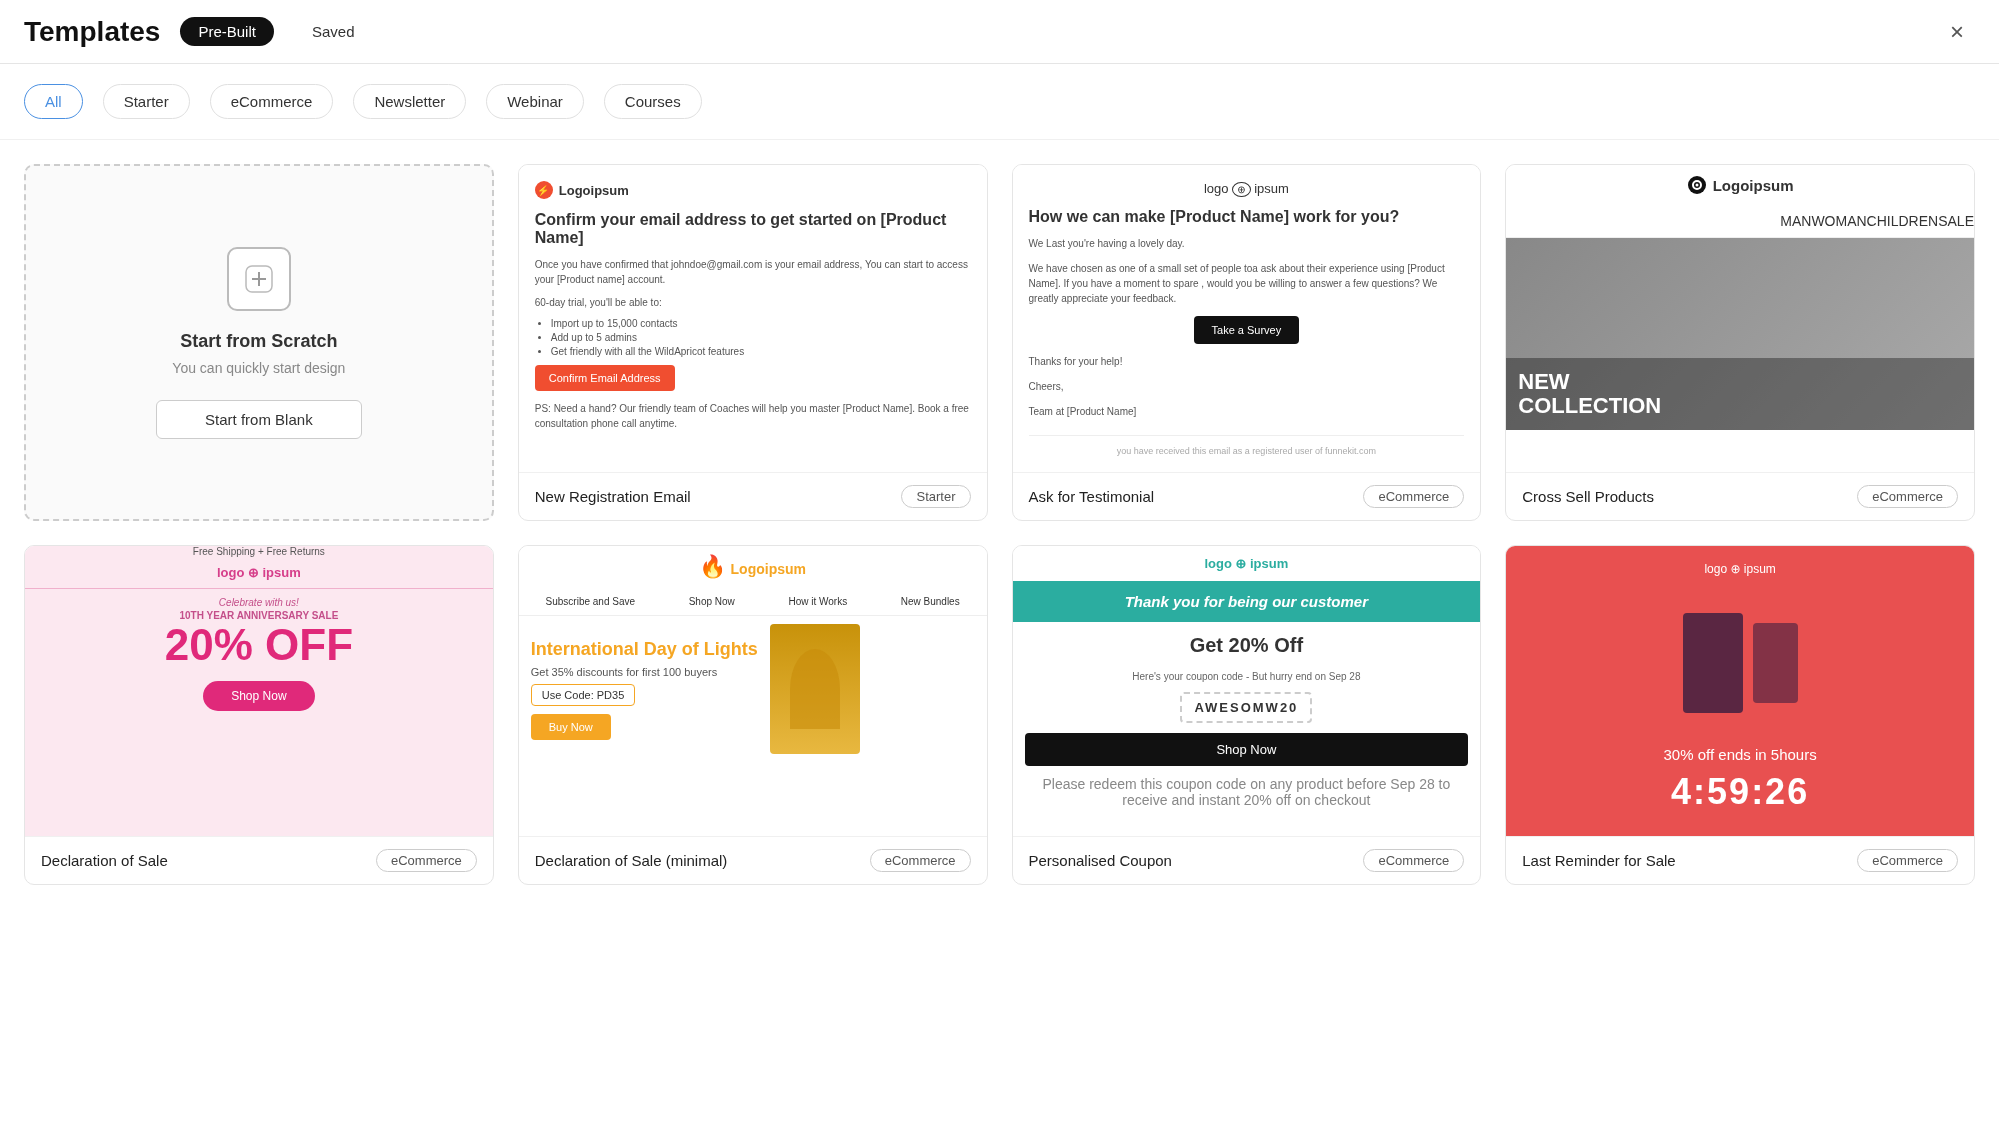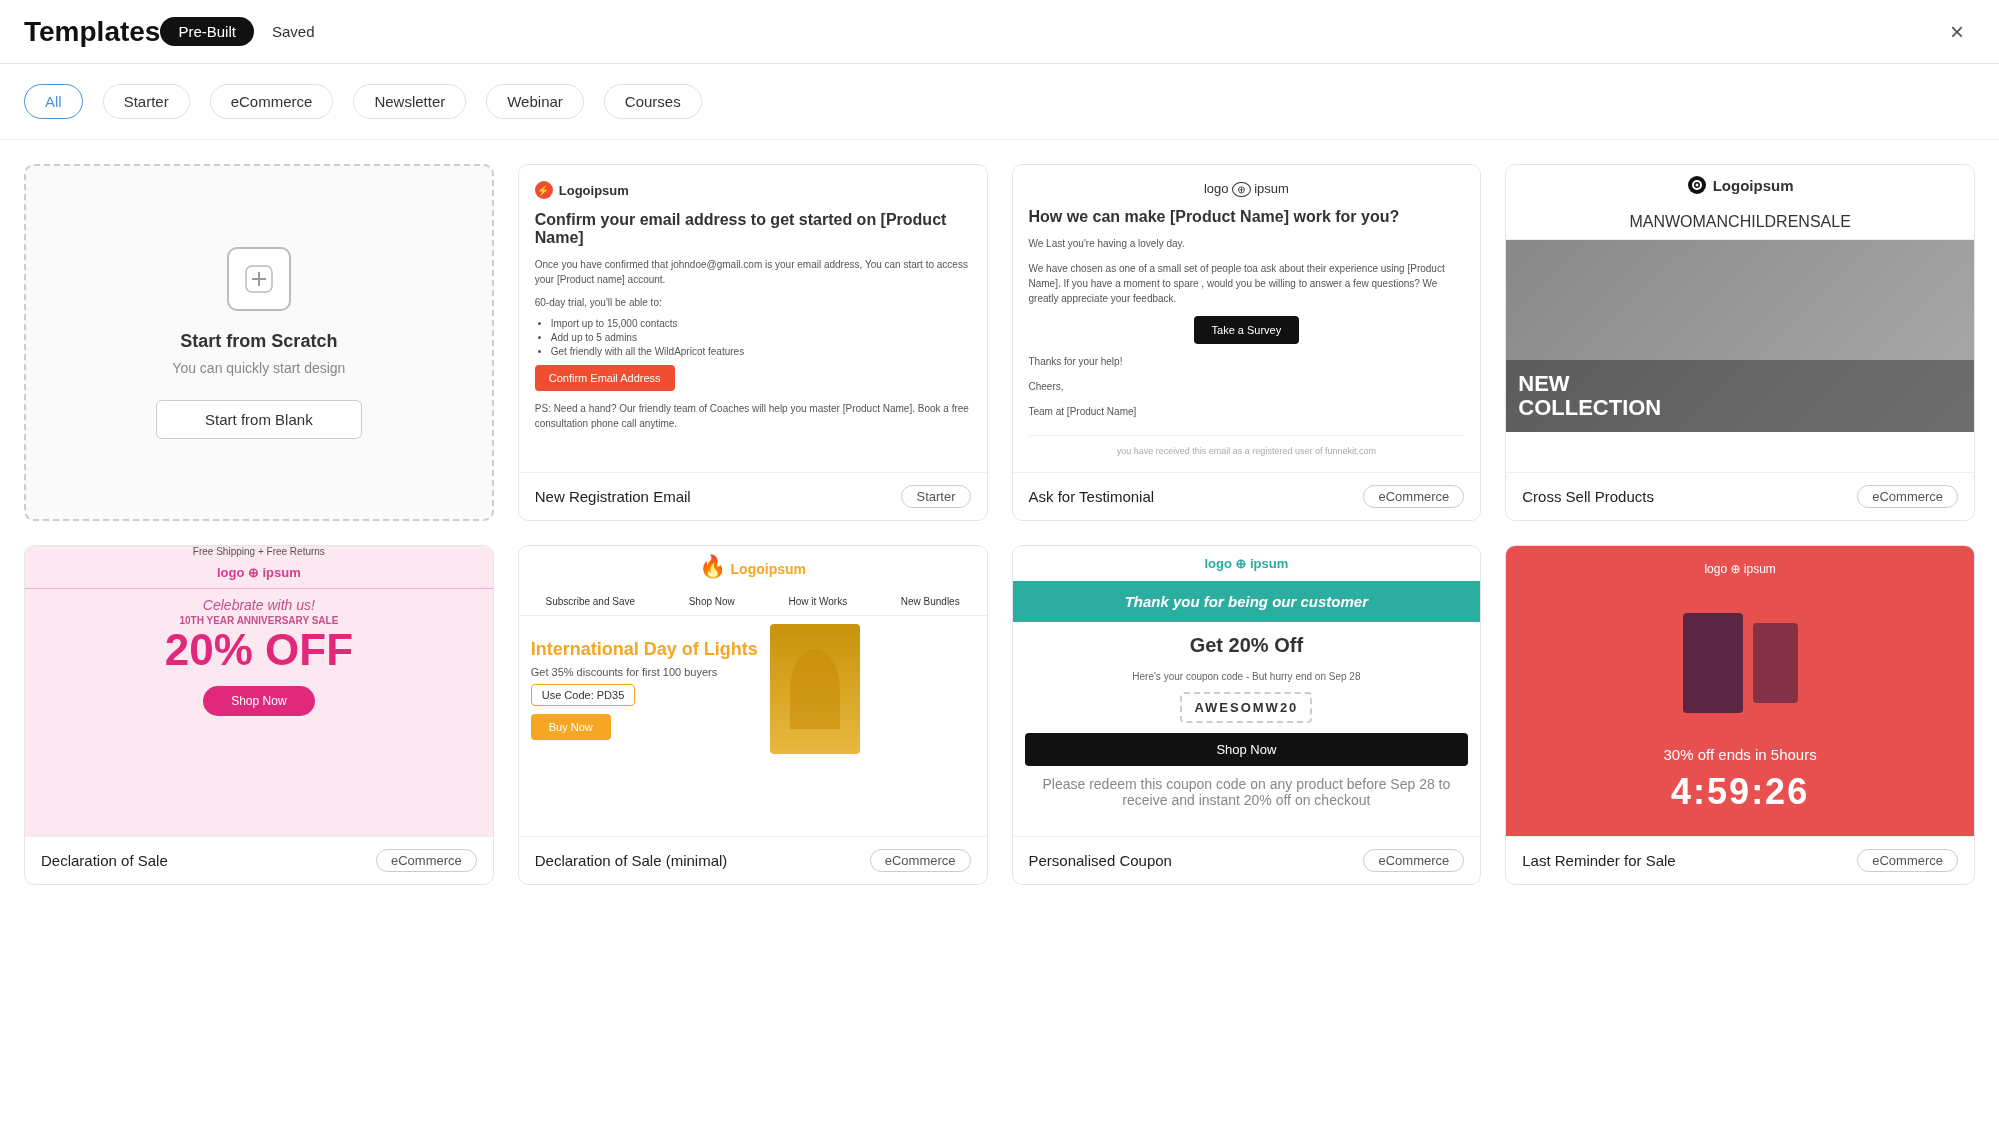--- a/index.html
+++ b/index.html
@@ -3,21 +3,21 @@
   <meta charset="utf-8">
   <style>
     * { box-sizing: border-box; margin: 0; padding: 0; }
     body { font-family: -apple-system, BlinkMacSystemFont, 'Segoe UI', sans-serif; background: #fff; color: #333; width: 1999px; min-height: 1131px; overflow: hidden; }
 
     
     .header {
       display: flex; align-items: center; justify-content: space-between;
       padding: 16px 24px; border-bottom: 1px solid #e5e5e5; height: 64px;
     }
-    .header-left { display: flex; align-items: center; gap: 0; }
+    .header-left { display: flex; align-items: center; gap: 20px; }
     .header-title { font-size: 28px; font-weight: 600; color: #111; }
     .tab-prebuilt {
       background: #111; color: #fff; border: none; border-radius: 20px;
       padding: 6px 18px; font-size: 15px; cursor: pointer; font-weight: 500;
     }
     .tab-saved {
       background: transparent; color: #333; border: none;
       padding: 6px 18px; font-size: 15px; cursor: pointer; font-weight: 400;
     }
     .close-btn {
@@ -102,29 +102,29 @@
     
     .tpl-testi { padding: 16px; font-size: 11px; }
     .tpl-testi .logo-center { text-align: center; margin-bottom: 12px; font-size: 13px; font-weight: 500; }
     .tpl-testi h2 { font-size: 16px; font-weight: 700; margin-bottom: 10px; }
     .tpl-testi p { font-size: 10px; color: #555; margin-bottom: 10px; line-height: 1.5; }
     .tpl-testi .survey-btn { background: #111; color: #fff; border: none; border-radius: 4px; padding: 8px 18px; font-size: 11px; cursor: pointer; display: block; margin: 0 auto 10px; }
     .tpl-testi .footer-text { text-align: center; font-size: 9px; color: #aaa; }
 
     
     .tpl-cross { }
-    .tpl-cross .top-nav { display: flex; justify-content: center; padding: 8px 0; border-bottom: 1px solid #eee; font-size: 16px; color: #333; }
+    .tpl-cross .top-nav { display: flex; justify-content: flex-end; padding: 8px 0; border-bottom: 1px solid #eee; font-size: 14px; color: #333; }
     .tpl-cross .hero { background: #888; height: 192px; display: flex; align-items: center; justify-content: center; color: #fff; font-size: 22px; font-weight: 700; line-height: 1.2; text-align: center; }
     .tpl-cross .logo-cross { text-align: center; padding: 10px; font-size: 14px; font-weight: 500; display: flex; align-items: center; justify-content: center; gap: 6px; }
 
     
     .tpl-sale { background: #fce8f0; text-align: center; padding: 0; }
     .tpl-sale .free-ship { font-size: 10px; color: #555; margin-bottom: 8px; }
     .tpl-sale .logo-pink { color: #d63e8a; font-size: 13px; font-weight: 600; }
-    .tpl-sale .celebrate { font-style: italic; font-size: 14px; color: #c44f8a; margin: 8px 0 2px; }
+    .tpl-sale .celebrate { font-style: italic; font-size: 10px; color: #c44f8a; margin: 8px 0 2px; }
     .tpl-sale .year { font-size: 10px; color: #c44f8a; font-weight: 700; }
     .tpl-sale .off { font-size: 44px; font-weight: 900; color: #e0297a; line-height: 1.1; }
     .tpl-sale .shop-btn { background: #e0297a; color: #fff; border: none; border-radius: 20px; padding: 8px 28px; font-size: 12px; cursor: pointer; margin-top: 12px; }
 
     
     .tpl-sale-min { background: #fff; }
     .tpl-sale-min .top-nav-min { display: flex; justify-content: space-around; padding: 8px 0; border-bottom: 1px solid #eee; font-size: 10px; }
     .tpl-sale-min .logo-min { text-align: center; padding: 8px; font-size: 14px; color: #f5a623; font-weight: 600; }
     .tpl-sale-min .content { display: flex; align-items: center; padding: 8px 12px; gap: 12px; }
     .tpl-sale-min h3 { font-size: 18px; font-weight: 700; color: #f5a623; }

